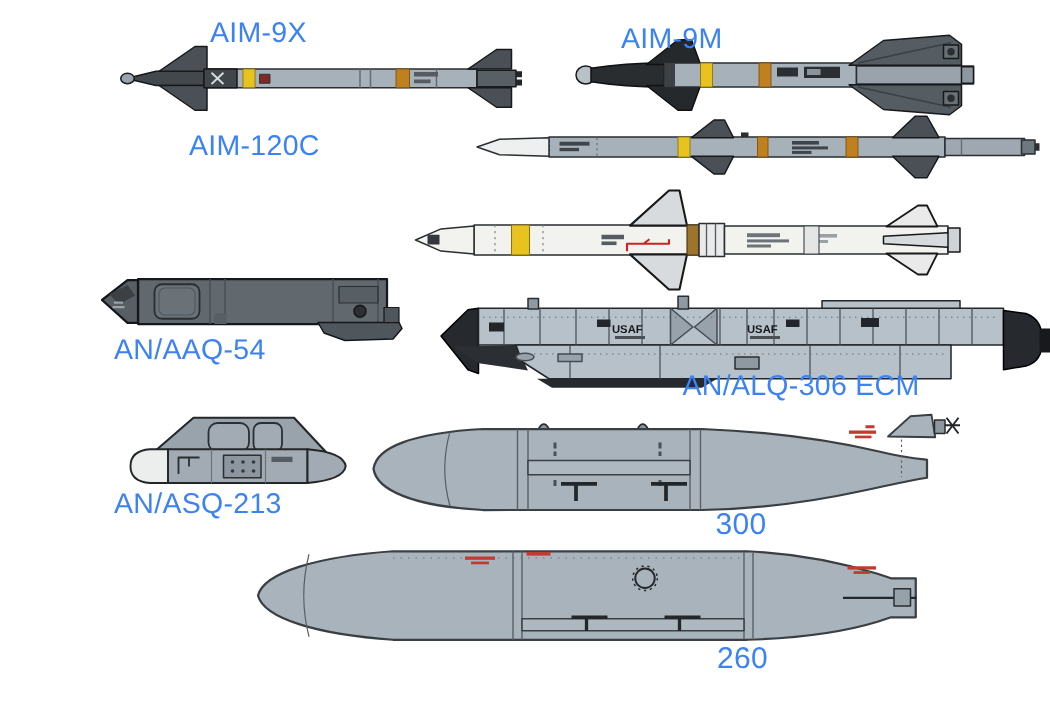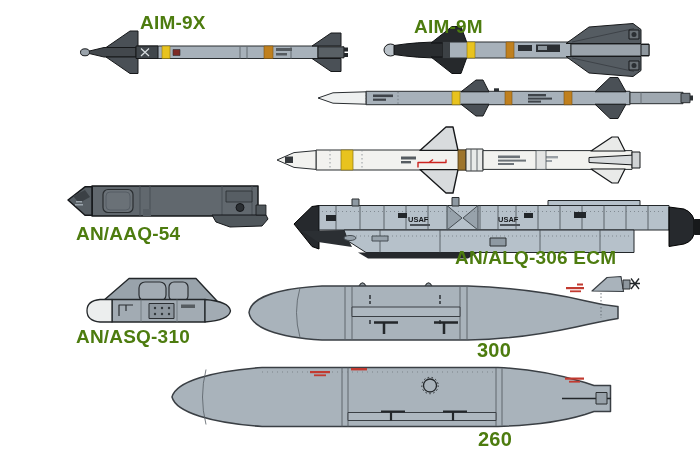--- a/index.html
+++ b/index.html
@@ -1,19 +1,19 @@
 <!DOCTYPE html>
 <html><head>
 <meta charset="utf-8">
 <style>
   html,body{margin:0;padding:0;background:#ffffff;}
   .stage{position:relative;width:700px;height:467px;background:#ffffff;overflow:hidden;
          font-family:"Liberation Sans",sans-serif;}
   .stage svg{position:absolute;left:0;top:0;}
-  .label{position:absolute;color:#4d7c0f;font-size:19px;font-weight:700;letter-spacing:.2px;
+  .label{position:absolute;color:#3b82f6;font-size:19px;font-weight:400;letter-spacing:.2px;
          line-height:21px;white-space:nowrap;}
   .label span{display:block;}
   .num{font-size:20px;}
 </style>
 </head>
 <body>
 
 <div class="stage">
 
 <svg width="700" height="467" viewBox="0 0 700 467">
@@ -222,21 +222,22 @@
     <rect x="351" y="368" width="16" height="2.4" fill="#c23a30"></rect>
     <rect x="565" y="377.5" width="19" height="2.2" fill="#c23a30"></rect>
     <rect x="569" y="380.8" width="11" height="1.8" fill="#c23a30"></rect>
     <path d="M562,398.5 H596 M607,398.5 H611" stroke="#23272a" stroke-width="1.5"></path>
     <rect x="596" y="392.5" width="11" height="11.5" fill="#97a1a9" stroke="#2a2e31"></rect>
   </g>
 </svg>
 
   <div class="label" style="left:140px;top:12px">AIM-9X</div>
   <div class="label" style="left:414px;top:16px">AIM-9M</div>
+  <div class="label" style="left:126px;top:87px">AIM-120C</div>
   <div class="label" style="left:76px;top:223px">AN/AAQ-54</div>
   <div class="label" style="left:455px;top:247px">AN/ALQ-306 ECM</div>
   <div class="label" style="left:76px;top:326px">
-    <span>AN/ASQ-310</span>
+    <span>AN/ASQ-213</span>
   </div>
   <div class="label num" style="left:477px;top:340px">300</div>
   <div class="label num" style="left:478px;top:429px">260</div>
 
 </div>
 
 </body></html>

